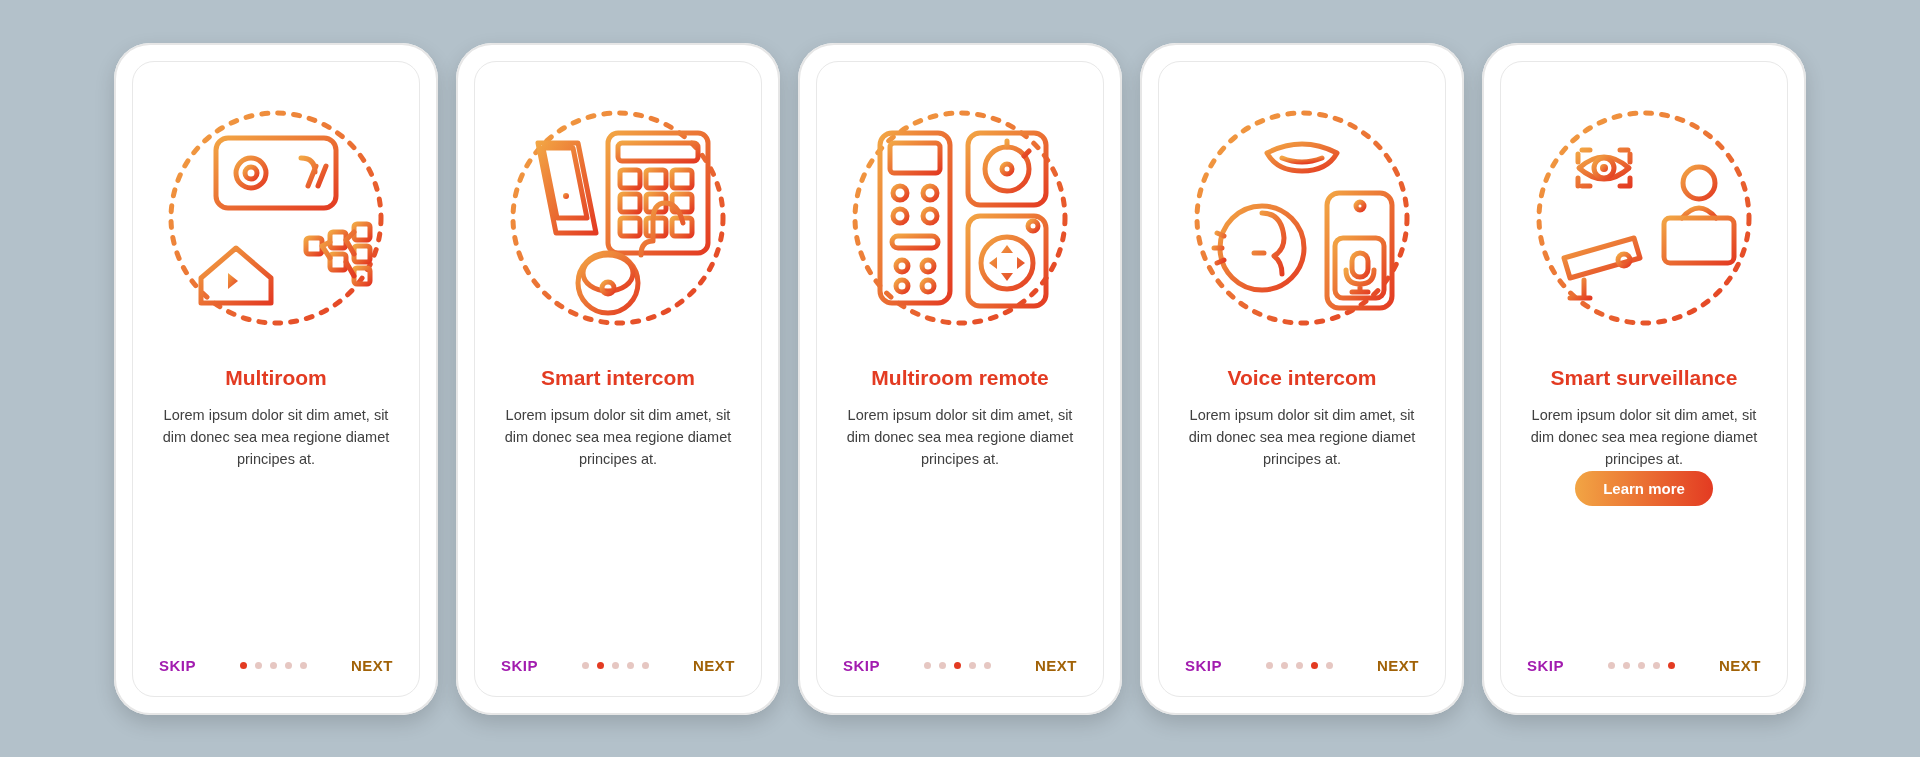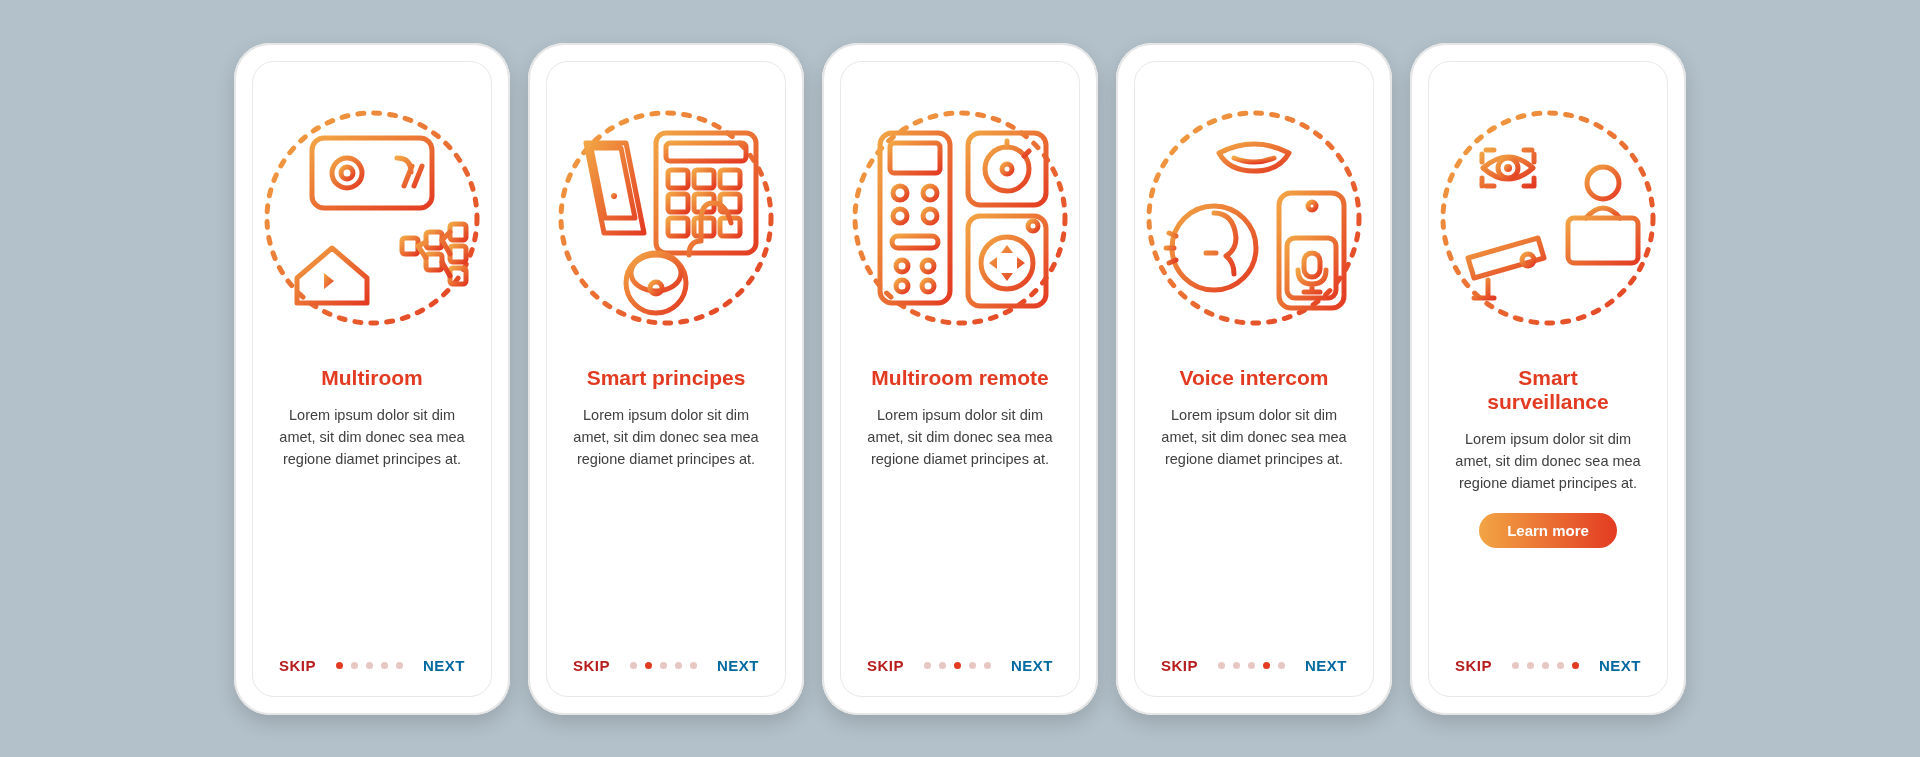--- a/index.html
+++ b/index.html
@@ -7,21 +7,21 @@
   background: #b3c1ca;
   font-family: Arial, Helvetica, sans-serif;
   width: 1920px;
   height: 757px;
   display: flex;
   align-items: center;
   justify-content: center;
   gap: 18px;
 }
 .phone {
-  width: 276px;
+  width: 324px;
   height: 672px;
   background: #fff;
   border-radius: 36px;
   box-shadow: 0 8px 20px rgba(0,0,0,0.15), inset 0 0 0 2px #e6e6e6;
   padding: 18px;
   display: flex;
   flex-direction: column;
   position: relative;
 }
 .inner {
@@ -51,41 +51,41 @@
   margin-bottom: 14px;
 }
 .desc {
   color: #404040;
   font-size: 14.5px;
   line-height: 1.55;
   text-align: center;
   max-width: 260px;
 }
 .learn-btn {
-  margin-top: 18px;
+  margin-top: 0;
   background: linear-gradient(90deg, #f2a544, #e33b22);
   color: #fff;
   font-weight: 700;
   font-size: 15px;
   border: none;
   border-radius: 999px;
   padding: 9px 28px;
   cursor: pointer;
 }
 .nav {
   position: absolute;
   bottom: 22px;
   left: 26px;
   right: 26px;
   display: flex;
   align-items: center;
   justify-content: space-between;
 }
-.nav .skip { color: #b91c1c; font-size: 15px; font-weight: 600; letter-spacing: 0.5px; cursor: pointer; }
-.nav .next { color: #0369a1; font-size: 15px; font-weight: 700; letter-spacing: 0.5px; cursor: pointer; }
+.nav .skip { color: #a21caf; font-size: 15px; font-weight: 600; letter-spacing: 0.5px; cursor: pointer; }
+.nav .next { color: #a16207; font-size: 15px; font-weight: 700; letter-spacing: 0.5px; cursor: pointer; }
 .dots { display: flex; gap: 8px; }
 .dot { width: 7px; height: 7px; border-radius: 50%; background: #e6c7c2; }
 .dot.active { background: #e33b22; }
 </style>
 </head>
 <body>
 
 <div class="phone">
   <div class="inner">
     <div class="illus">
@@ -159,21 +159,21 @@
               <rect x="148" y="120" width="20" height="18" rx="3"></rect>
               <rect x="174" y="120" width="20" height="18" rx="3"></rect>
           </g>
           <path d="M185 125 q-5 -20 -18 -20 q-12 0 -12 18 l0 20 q-12 0 -12 14"></path>
           <circle cx="110" cy="185" r="30"></circle>
           <ellipse cx="110" cy="175" rx="25" ry="18"></ellipse>
           <circle cx="110" cy="190" r="6"></circle>
         </g>
       </svg>
     </div>
-    <div class="title">Smart principes</div>
+    <div class="title">Smart intercom</div>
     <div class="desc">Lorem ipsum dolor sit dim amet, sit dim donec sea mea regione diamet principes at.</div>
     <div class="nav">
       <span class="skip">SKIP</span>
       <div class="dots">
         <span class="dot"></span>
           <span class="dot active"></span>
           <span class="dot"></span>
           <span class="dot"></span>
           <span class="dot"></span>
       </div>

